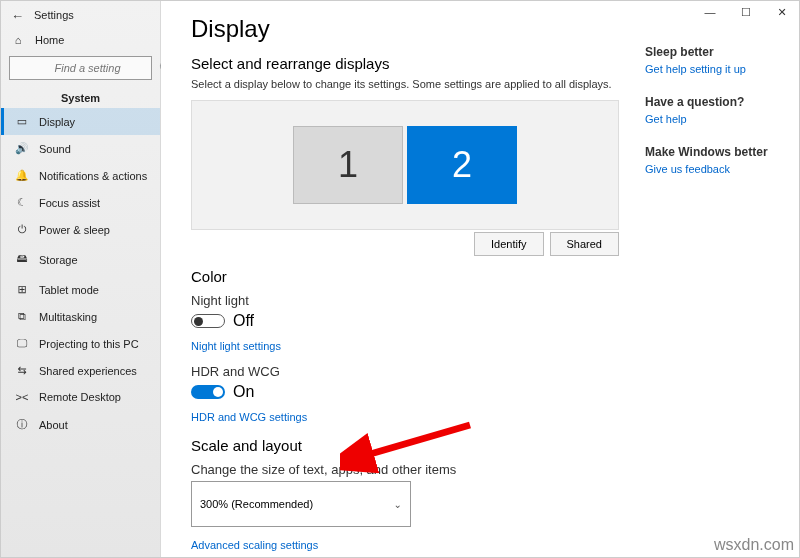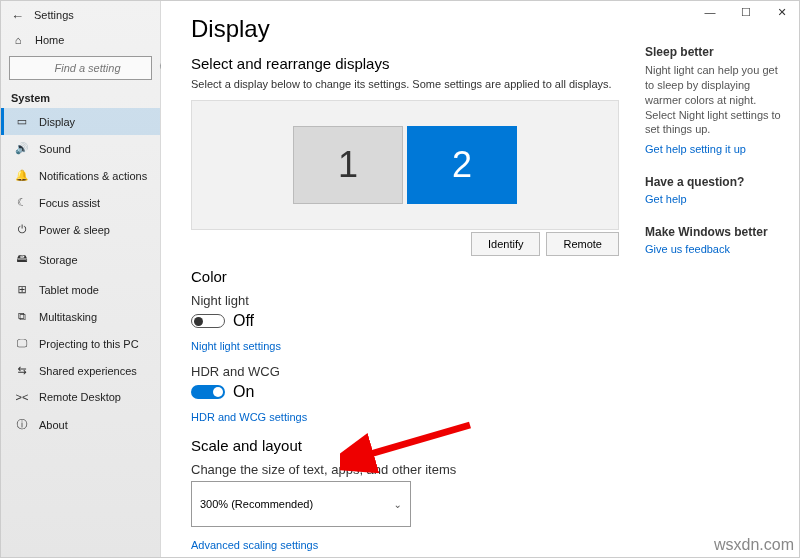--- a/index.html
+++ b/index.html
@@ -8,21 +8,21 @@
   .sidebar { width: 160px; background: linear-gradient(to bottom, #f2f2f2, #e6e6e6); border-right: 1px solid #d9d9d9; display: flex; flex-direction: column; font-size: 11px; color: #222; }
   .sb-top { display: flex; align-items: center; padding: 6px 10px; gap: 10px; }
   .sb-top .arrow { font-size: 13px; color: #333; }
   .sb-top .title { font-size: 11px; }
   .sb-home { display: flex; align-items: center; gap: 10px; padding: 6px 10px; }
   .sb-icon { width: 14px; display: inline-flex; justify-content: center; color: #333; }
   .search-wrap { padding: 4px 8px; }
   .search { display: flex; align-items: center; border: 1px solid #999; background: #fafafa; height: 24px; padding: 0 6px; }
   .search input { border: none; outline: none; background: transparent; font-size: 11px; flex: 1; font-style: italic; color: #555; text-align: center; }
   .search .sicon { color: #555; font-size: 12px; }
-  .sb-heading { font-weight: 600; padding: 8px 10px 4px 10px; font-size: 11px; }
+  .sb-heading { font-weight: 600; padding: 8px 10px 4px 10px; font-size: 11px; text-align: center; }
   .sb-items { display: flex; flex-direction: column; }
   .sb-item { display: flex; align-items: center; gap: 10px; padding: 7px 10px 7px 14px; cursor: pointer; position: relative; }
   .sb-item.active { background: rgba(0,120,215,0.15); }
   .sb-item.active::before { content:""; position:absolute; left:0; top:0; bottom:0; width:3px; background:#0078d7; }
   .main { flex: 1; display: flex; background: #fff; overflow: hidden; }
   .content { flex: 1; padding: 14px 20px 10px 30px; overflow-y: auto; }
   .right { width: 160px; padding: 44px 14px 0 6px; font-size: 11px; color: #333; }
   .right h4 { font-size: 12px; font-weight: 600; margin-bottom: 4px; }
   .right p { color: #555; margin-bottom: 6px; line-height: 1.35; }
   .link { color: #0066cc; font-size: 11px; cursor: pointer; }
@@ -134,21 +134,21 @@
     <div class="content">
       <h1 class="page-title">Display</h1>
       <h2 class="sect">Select and rearrange displays</h2>
       <div class="desc">Select a display below to change its settings. Some settings are applied to all displays.</div>
       <div class="monitor-box">
         <div class="monitor m1">1</div>
         <div class="monitor m2">2</div>
       </div>
       <div class="mbuttons">
         <button class="btn">Identify</button>
-        <button class="btn">Remote</button>
+        <button class="btn">Shared</button>
       </div>
 
       <h2 class="sect">Color</h2>
       <div class="field-label">Night light</div>
       <div class="toggle off">
         <div class="track">
             <div class="knob"></div>
           </div>
         <span class="tstate">Off</span>
       </div>
@@ -168,21 +168,20 @@
       <div class="select">
         <span>300% (Recommended)</span>
         <span class="chev">⌄</span>
       </div>
       <div class="linkrow"><span class="link">Advanced scaling settings</span></div>
     </div>
 
     <div class="right">
       <div class="block">
         <h4>Sleep better</h4>
-        <p>Night light can help you get to sleep by displaying warmer colors at night. Select Night light settings to set things up.</p>
         <span class="link">Get help setting it up</span>
       </div>
       <div class="block">
         <h4>Have a question?</h4>
         <span class="link">Get help</span>
       </div>
       <div class="block">
         <h4>Make Windows better</h4>
         <span class="link">Give us feedback</span>
       </div>

